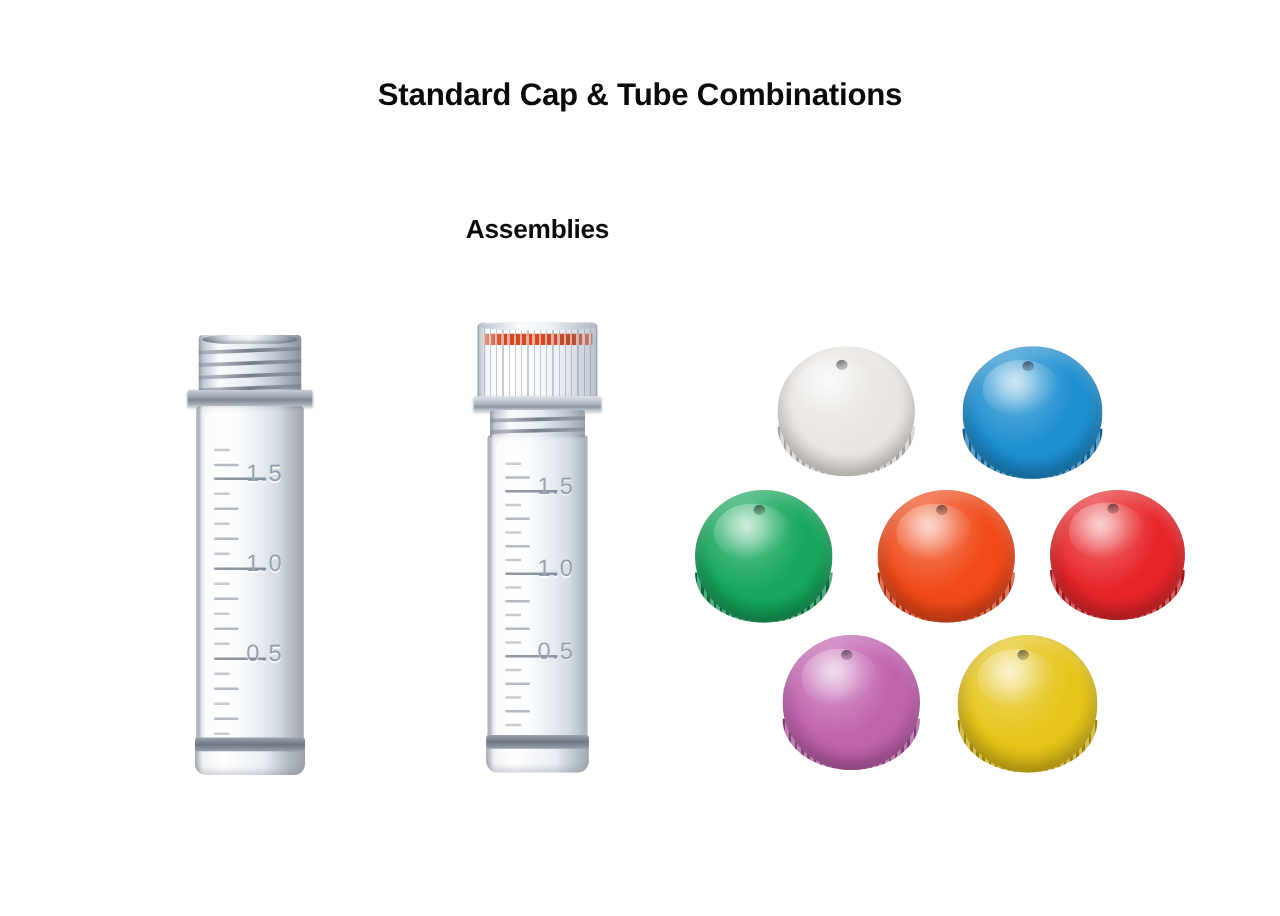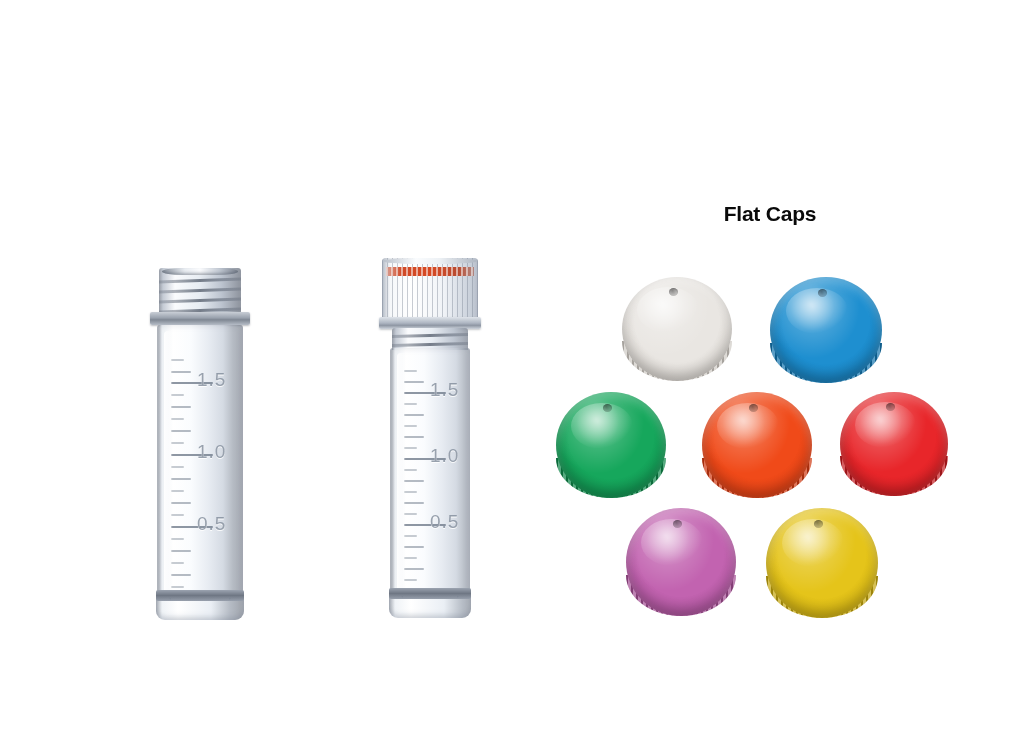--- a/index.html
+++ b/index.html
@@ -158,26 +158,27 @@
   .cap-nub{
     position:absolute;width:9px;height:8px;border-radius:50%;
     left:50%;top:11%;transform:translateX(-8px);
   }
 </style>
 </head>
 <body>
 
 <div class="stage">
 
+  <div class="title">Standard Cap &amp; Tube Combinations</div>
 
 
   <div class="grp-label" id="lbl-sterile">
+    <div>Assemblies</div>
   </div>
 
-  <div class="grp-label" id="lbl-caps">Flat Caps</div>
 
   <div class="tube" id="tube-open" style="left:157px;top:268px;width:86px;height:352px;">
 
     <div class="t-neck" style="top:0;height:48px;">
       <div class="t-rimtop"></div>
       <div class="thread" style="top:11px;transform:rotate(-2.2deg);"></div>
       <div class="thread" style="top:21px;transform:rotate(-2.2deg);"></div>
       <div class="thread" style="top:31px;transform:rotate(-2.2deg);"></div>
       <div class="thread" style="top:41px;transform:rotate(-2.2deg);"></div>
     </div>

